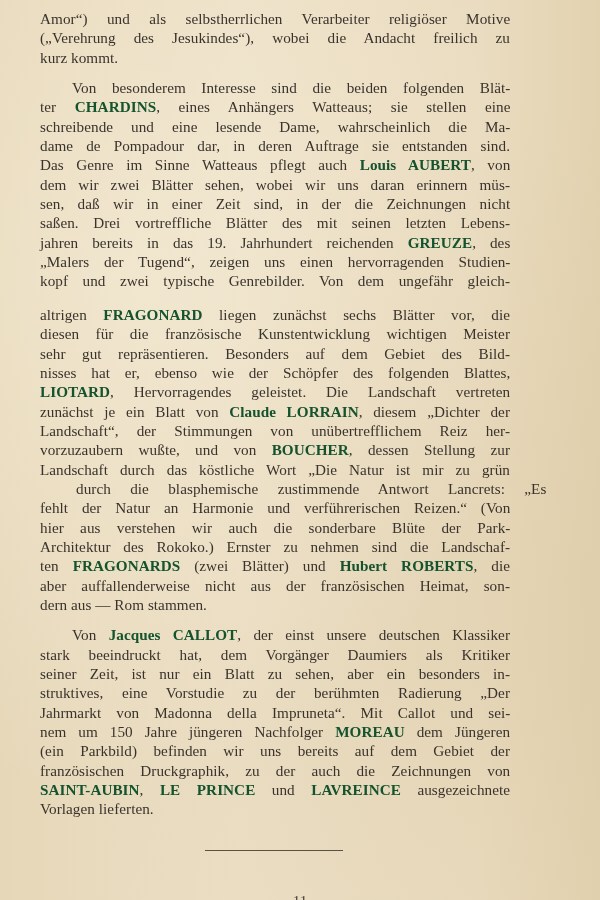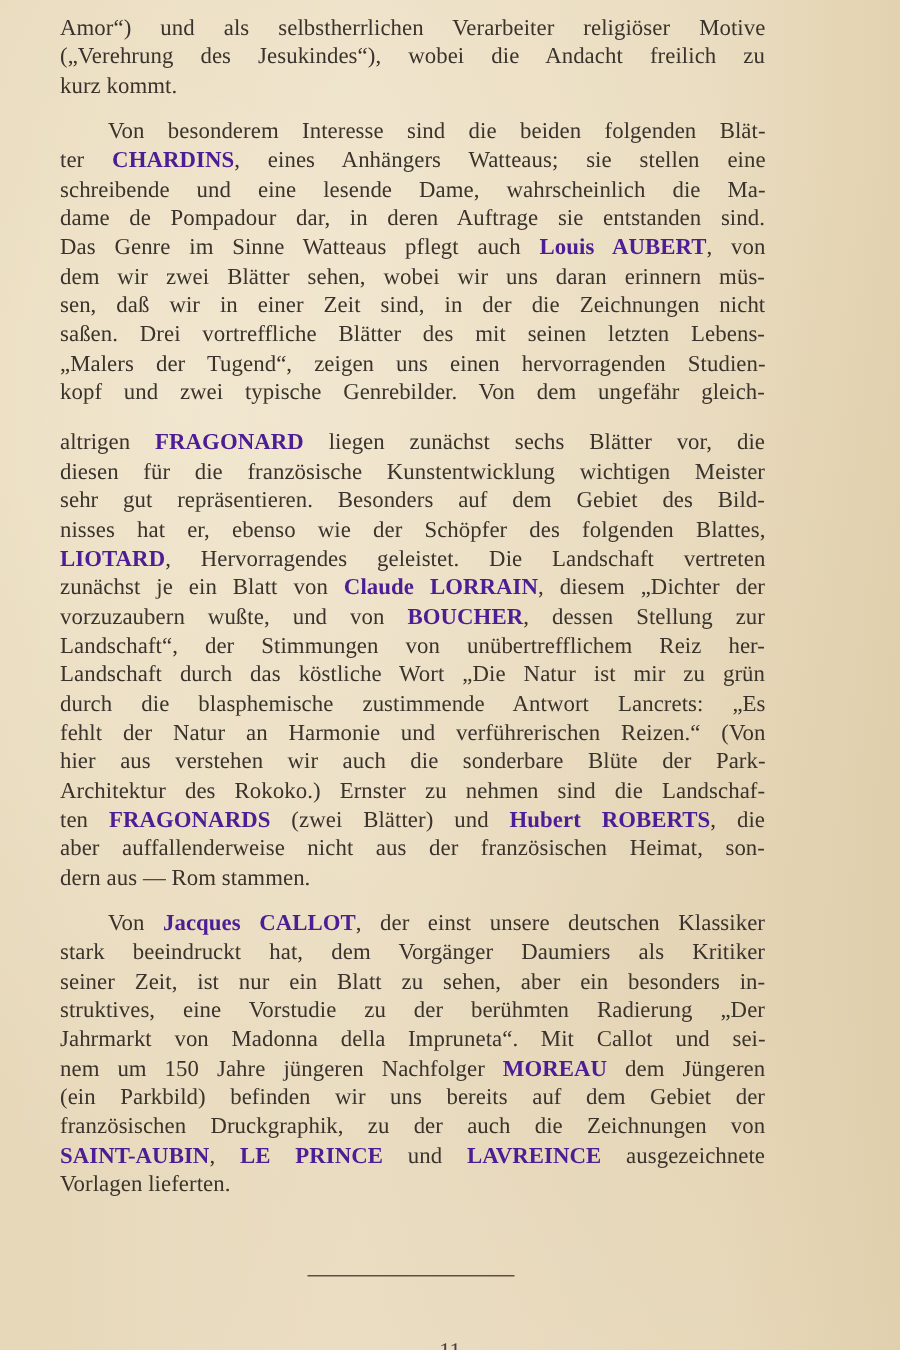--- a/index.html
+++ b/index.html
@@ -20,21 +20,21 @@
   .para {
     margin:0;
     font-size:15.2px;
     line-height:19.35px;
     text-align:justify;
     letter-spacing:0.05px;
   }
   .para .line { display:block; text-align:justify; text-align-last:justify; white-space:nowrap; }
   .para .line.last { text-align-last:left; }
   .gap { height:11px; }
-  b { font-weight:bold; color:#4c1d95; }
+  b { font-weight:bold; color:#14532d; }
   .rule {
     position:absolute; left:205px; top:850px; width:138px; height:1px; background:#5a5046;
   }
   .pagenum {
     position:absolute; left:0; width:600px; top:893px; text-align:center;
     font-size:15px; color:#4a4238;
   }
 </style>
 </head>
 <body>
@@ -48,32 +48,33 @@
     <div class="gap"></div>
     <p class="para">
       <span class="line" style="padding-left: 32px; display: block; white-space: nowrap; word-spacing: 11.7143px;"><span>Von besonderem Interesse sind die beiden folgenden Blät-</span></span>
       <span class="line" style="display: block; white-space: nowrap; word-spacing: 14.7143px;"><span>ter </span><b>CHARDINS</b><span>, eines Anhängers Watteaus; sie stellen eine</span></span>
       <span class="line" style="display: block; white-space: nowrap; word-spacing: 14.1429px;"><span>schreibende und eine lesende Dame, wahrscheinlich die Ma-</span></span>
       <span class="line" style="display: block; white-space: nowrap; word-spacing: 9.22222px;"><span>dame de Pompadour dar, in deren Auftrage sie entstanden sind.</span></span>
       <span class="line" style="display: block; white-space: nowrap; word-spacing: 8.66667px;"><span>Das Genre im Sinne Watteaus pflegt auch </span><b>Louis AUBERT</b><span>, von</span></span>
       <span class="line" style="display: block; white-space: nowrap; word-spacing: 8.1px;"><span>dem wir zwei Blätter sehen, wobei wir uns daran erinnern müs-</span></span>
       <span class="line" style="display: block; white-space: nowrap; word-spacing: 9.45455px;"><span>sen, daß wir in einer Zeit sind, in der die Zeichnungen nicht</span></span>
       <span class="line" style="display: block; white-space: nowrap; word-spacing: 10.625px;"><span>saßen. Drei vortreffliche Blätter des mit seinen letzten Lebens-</span></span>
+      <span class="line" style="display: block; white-space: nowrap; word-spacing: 10.125px;"><span>jahren bereits in das 19. Jahrhundert reichenden </span><b>GREUZE</b><span>, des</span></span>
       <span class="line" style="display: block; white-space: nowrap; word-spacing: 10.8571px;"><span>„Malers der Tugend“, zeigen uns einen hervorragenden Studien-</span></span>
       <span class="line" style="display: block; white-space: nowrap; word-spacing: 10.625px;"><span>kopf und zwei typische Genrebilder. Von dem ungefähr gleich-</span></span>
       <span class="line" style="display: block; white-space: nowrap; word-spacing: 12.7143px; margin-top: 14px;"><span>altrigen </span><b>FRAGONARD</b><span> liegen zunächst sechs Blätter vor, die</span></span>
       <span class="line" style="display: block; white-space: nowrap; word-spacing: 12.5px;"><span>diesen für die französische Kunstentwicklung wichtigen Meister</span></span>
       <span class="line" style="display: block; white-space: nowrap; word-spacing: 12.625px;"><span>sehr gut repräsentieren. Besonders auf dem Gebiet des Bild-</span></span>
       <span class="line" style="display: block; white-space: nowrap; word-spacing: 10.8889px;"><span>nisses hat er, ebenso wie der Schöpfer des folgenden Blattes,</span></span>
       <span class="line" style="display: block; white-space: nowrap; word-spacing: 16px;"><b>LIOTARD</b><span>, Hervorragendes geleistet. Die Landschaft vertreten</span></span>
       <span class="line" style="display: block; white-space: nowrap; word-spacing: 6.77778px;"><span>zunächst je ein Blatt von </span><b>Claude LORRAIN</b><span>, diesem „Dichter der</span></span>
+      <span class="line" style="display: block; white-space: nowrap; word-spacing: 14.1667px;"><span>Landschaft“, der Stimmungen von unübertrefflichem Reiz her-</span></span>
       <span class="line" style="display: block; white-space: nowrap; word-spacing: 11.4286px;"><span>vorzuzaubern wußte, und von </span><b>BOUCHER</b><span>, dessen Stellung zur</span></span>
-      <span class="line" style="display: block; white-space: nowrap; word-spacing: 14.1667px;"><span>Landschaft“, der Stimmungen von unübertrefflichem Reiz her-</span></span>
       <span class="line" style="display: block; white-space: nowrap; word-spacing: 8.1px;"><span>Landschaft durch das köstliche Wort „Die Natur ist mir zu grün</span></span>
-      <span class="line" style="display: block; white-space: nowrap; word-spacing: 15.5px;"><span>durch die blasphemische zustimmende Antwort Lancrets: „Es</span></span>
+      <span class="line" style="display: block; white-space: nowrap; word-spacing: 15.5px; margin-left: 36px;"><span>durch die blasphemische zustimmende Antwort Lancrets: „Es</span></span>
       <span class="line" style="display: block; white-space: nowrap; word-spacing: 10px;"><span>fehlt der Natur an Harmonie und verführerischen Reizen.“ (Von</span></span>
       <span class="line" style="display: block; white-space: nowrap; word-spacing: 12.4444px;"><span>hier aus verstehen wir auch die sonderbare Blüte der Park-</span></span>
       <span class="line" style="display: block; white-space: nowrap; word-spacing: 8.875px;"><span>Architektur des Rokoko.) Ernster zu nehmen sind die Landschaf-</span></span>
       <span class="line" style="display: block; white-space: nowrap; word-spacing: 10px;"><span>ten </span><b>FRAGONARDS</b><span> (zwei Blätter) und </span><b>Hubert ROBERTS</b><span>, die</span></span>
       <span class="line" style="display: block; white-space: nowrap; word-spacing: 11.1429px;"><span>aber auffallenderweise nicht aus der französischen Heimat, son-</span></span>
       <span class="line last" style="white-space: nowrap;"><span>dern aus — Rom stammen.</span></span>
     </p>
     <div class="gap"></div>
     <p class="para">
       <span class="line" style="padding-left: 32px; display: block; white-space: nowrap; word-spacing: 8.42857px;"><span>Von </span><b>Jacques CALLOT</b><span>, der einst unsere deutschen Klassiker</span></span>

